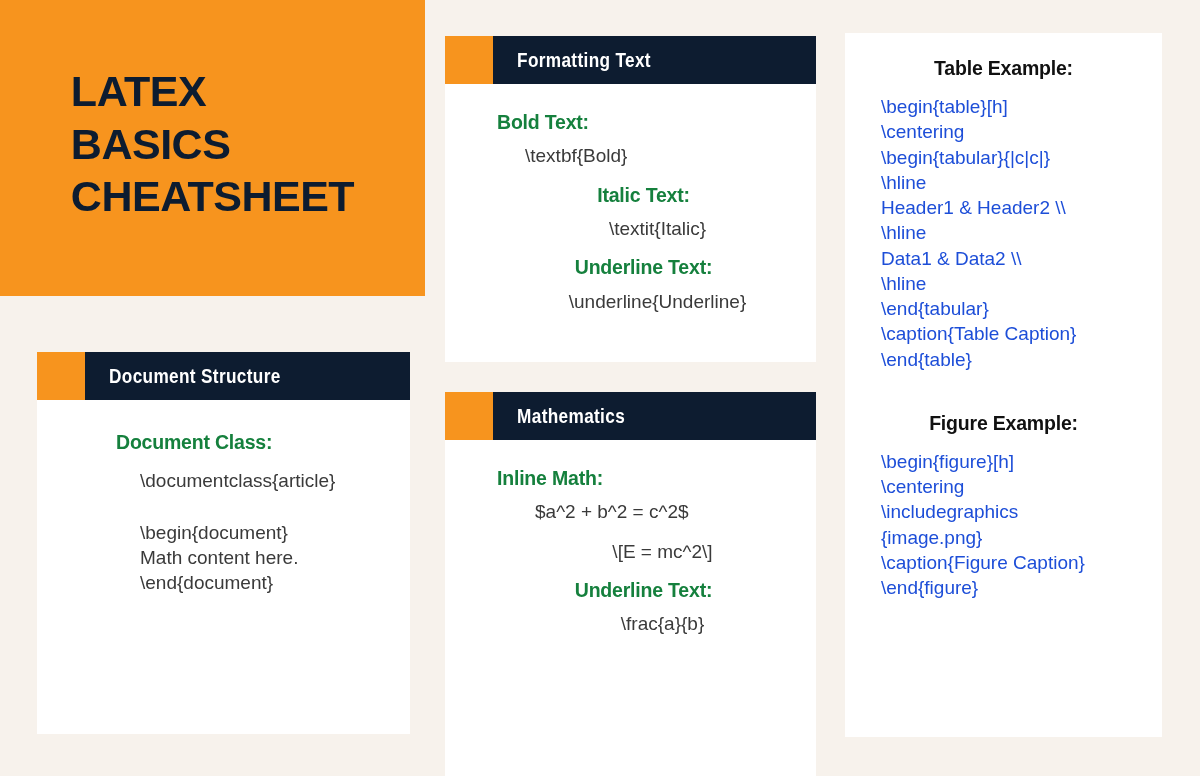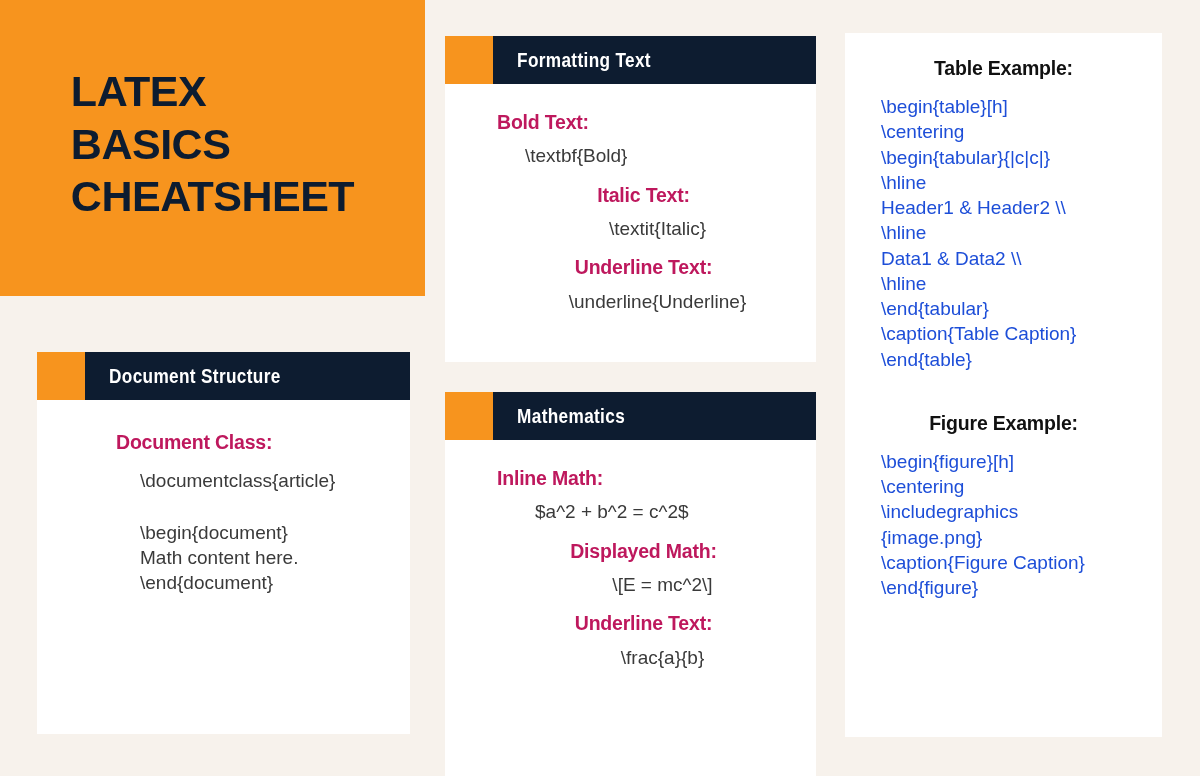--- a/index.html
+++ b/index.html
@@ -71,21 +71,21 @@
     transform-origin: left center;
     padding-left: 28px;
     white-space: nowrap;
   }
   .card-body {
     padding: 0;
   }
 
   
   .entry-label {
-    color: #be185d;
+    color: #15803d;
     font-weight: bold;
     font-size: 19.5px;
     line-height: 1.25;
     letter-spacing: -0.2px;
   }
   .entry-code {
     color: #3a3a3a;
     font-size: 19px;
     line-height: 1.33;
     font-weight: 400;
@@ -209,21 +209,20 @@
     <div class="card-header-bar">
       <span class="card-header-title">Mathematics</span>
     </div>
   </div>
   <div class="card-body mid-body">
     <div class="entry">
       <div class="entry-label">Inline Math:</div>
       <div class="entry-code">$a^2 + b^2 = c^2$</div>
     </div>
     <div class="entry">
-      <div class="entry-label">Displayed Math:</div>
       <div class="entry-code">\[E = mc^2\]</div>
     </div>
     <div class="entry">
       <div class="entry-label">Underline Text:</div>
       <div class="entry-code">\frac{a}{b}</div>
     </div>
   </div>
 </div>
 
 <div class="card" id="card-tables-figures">

